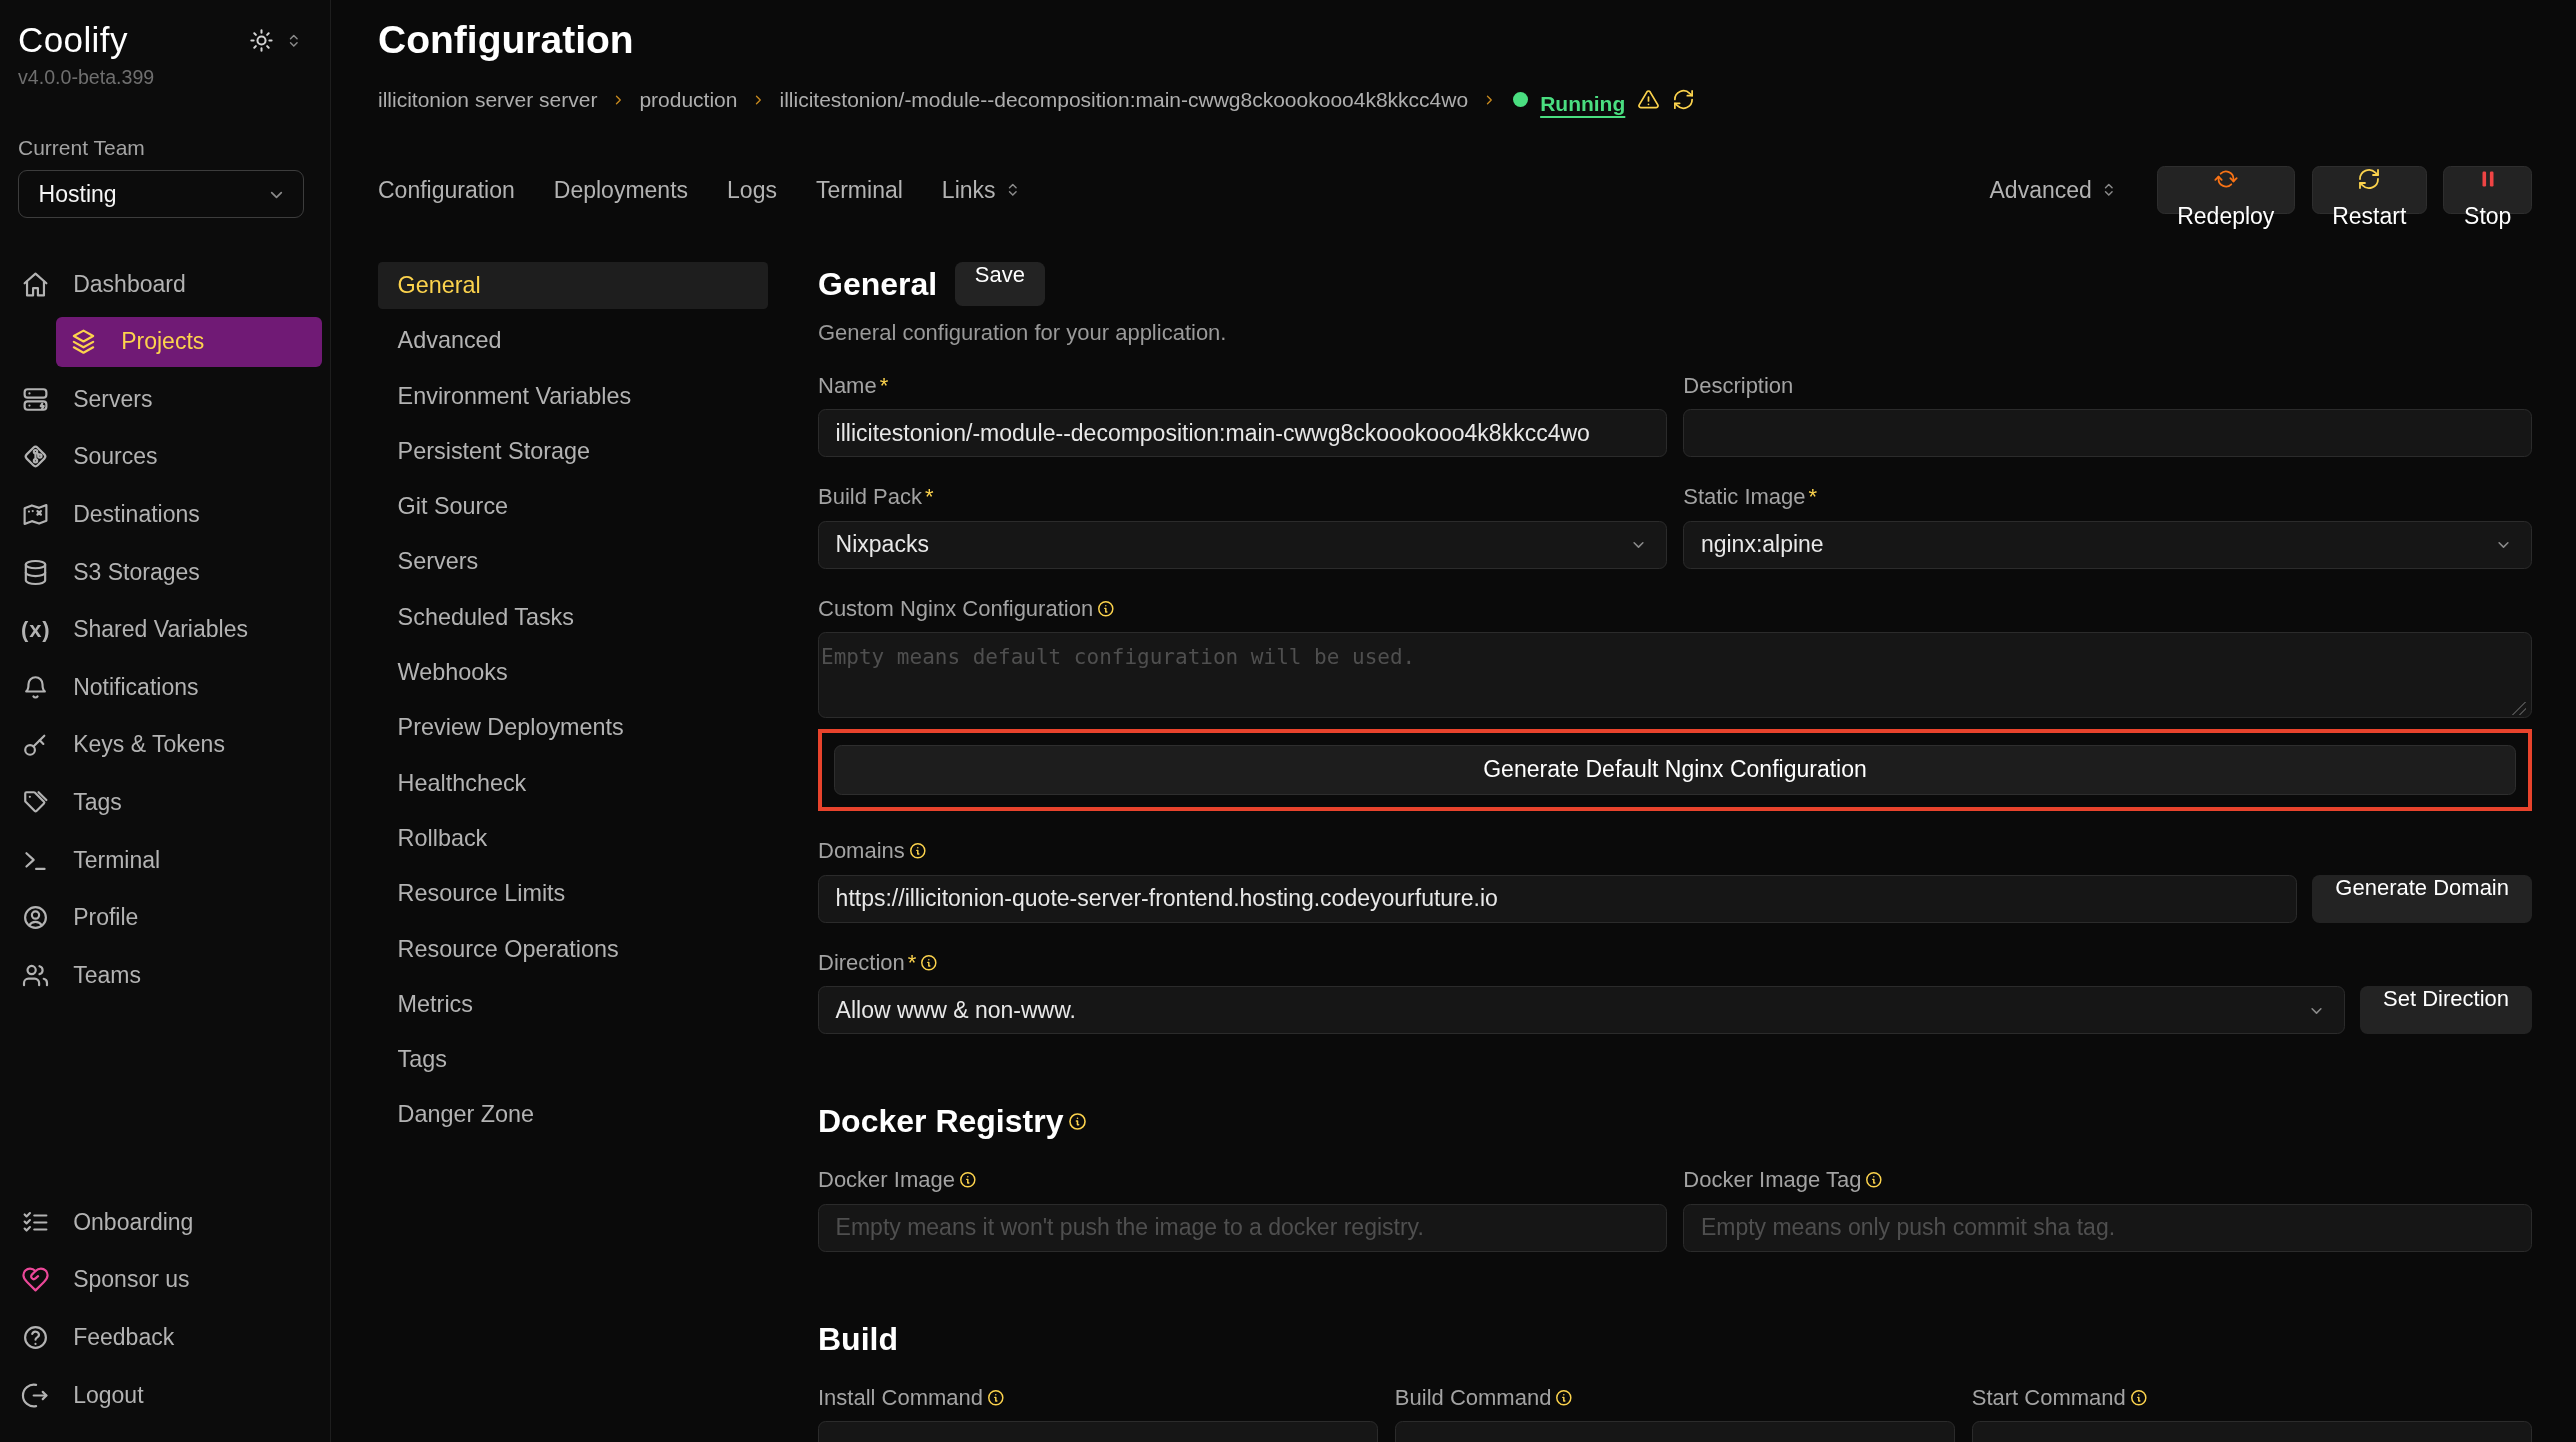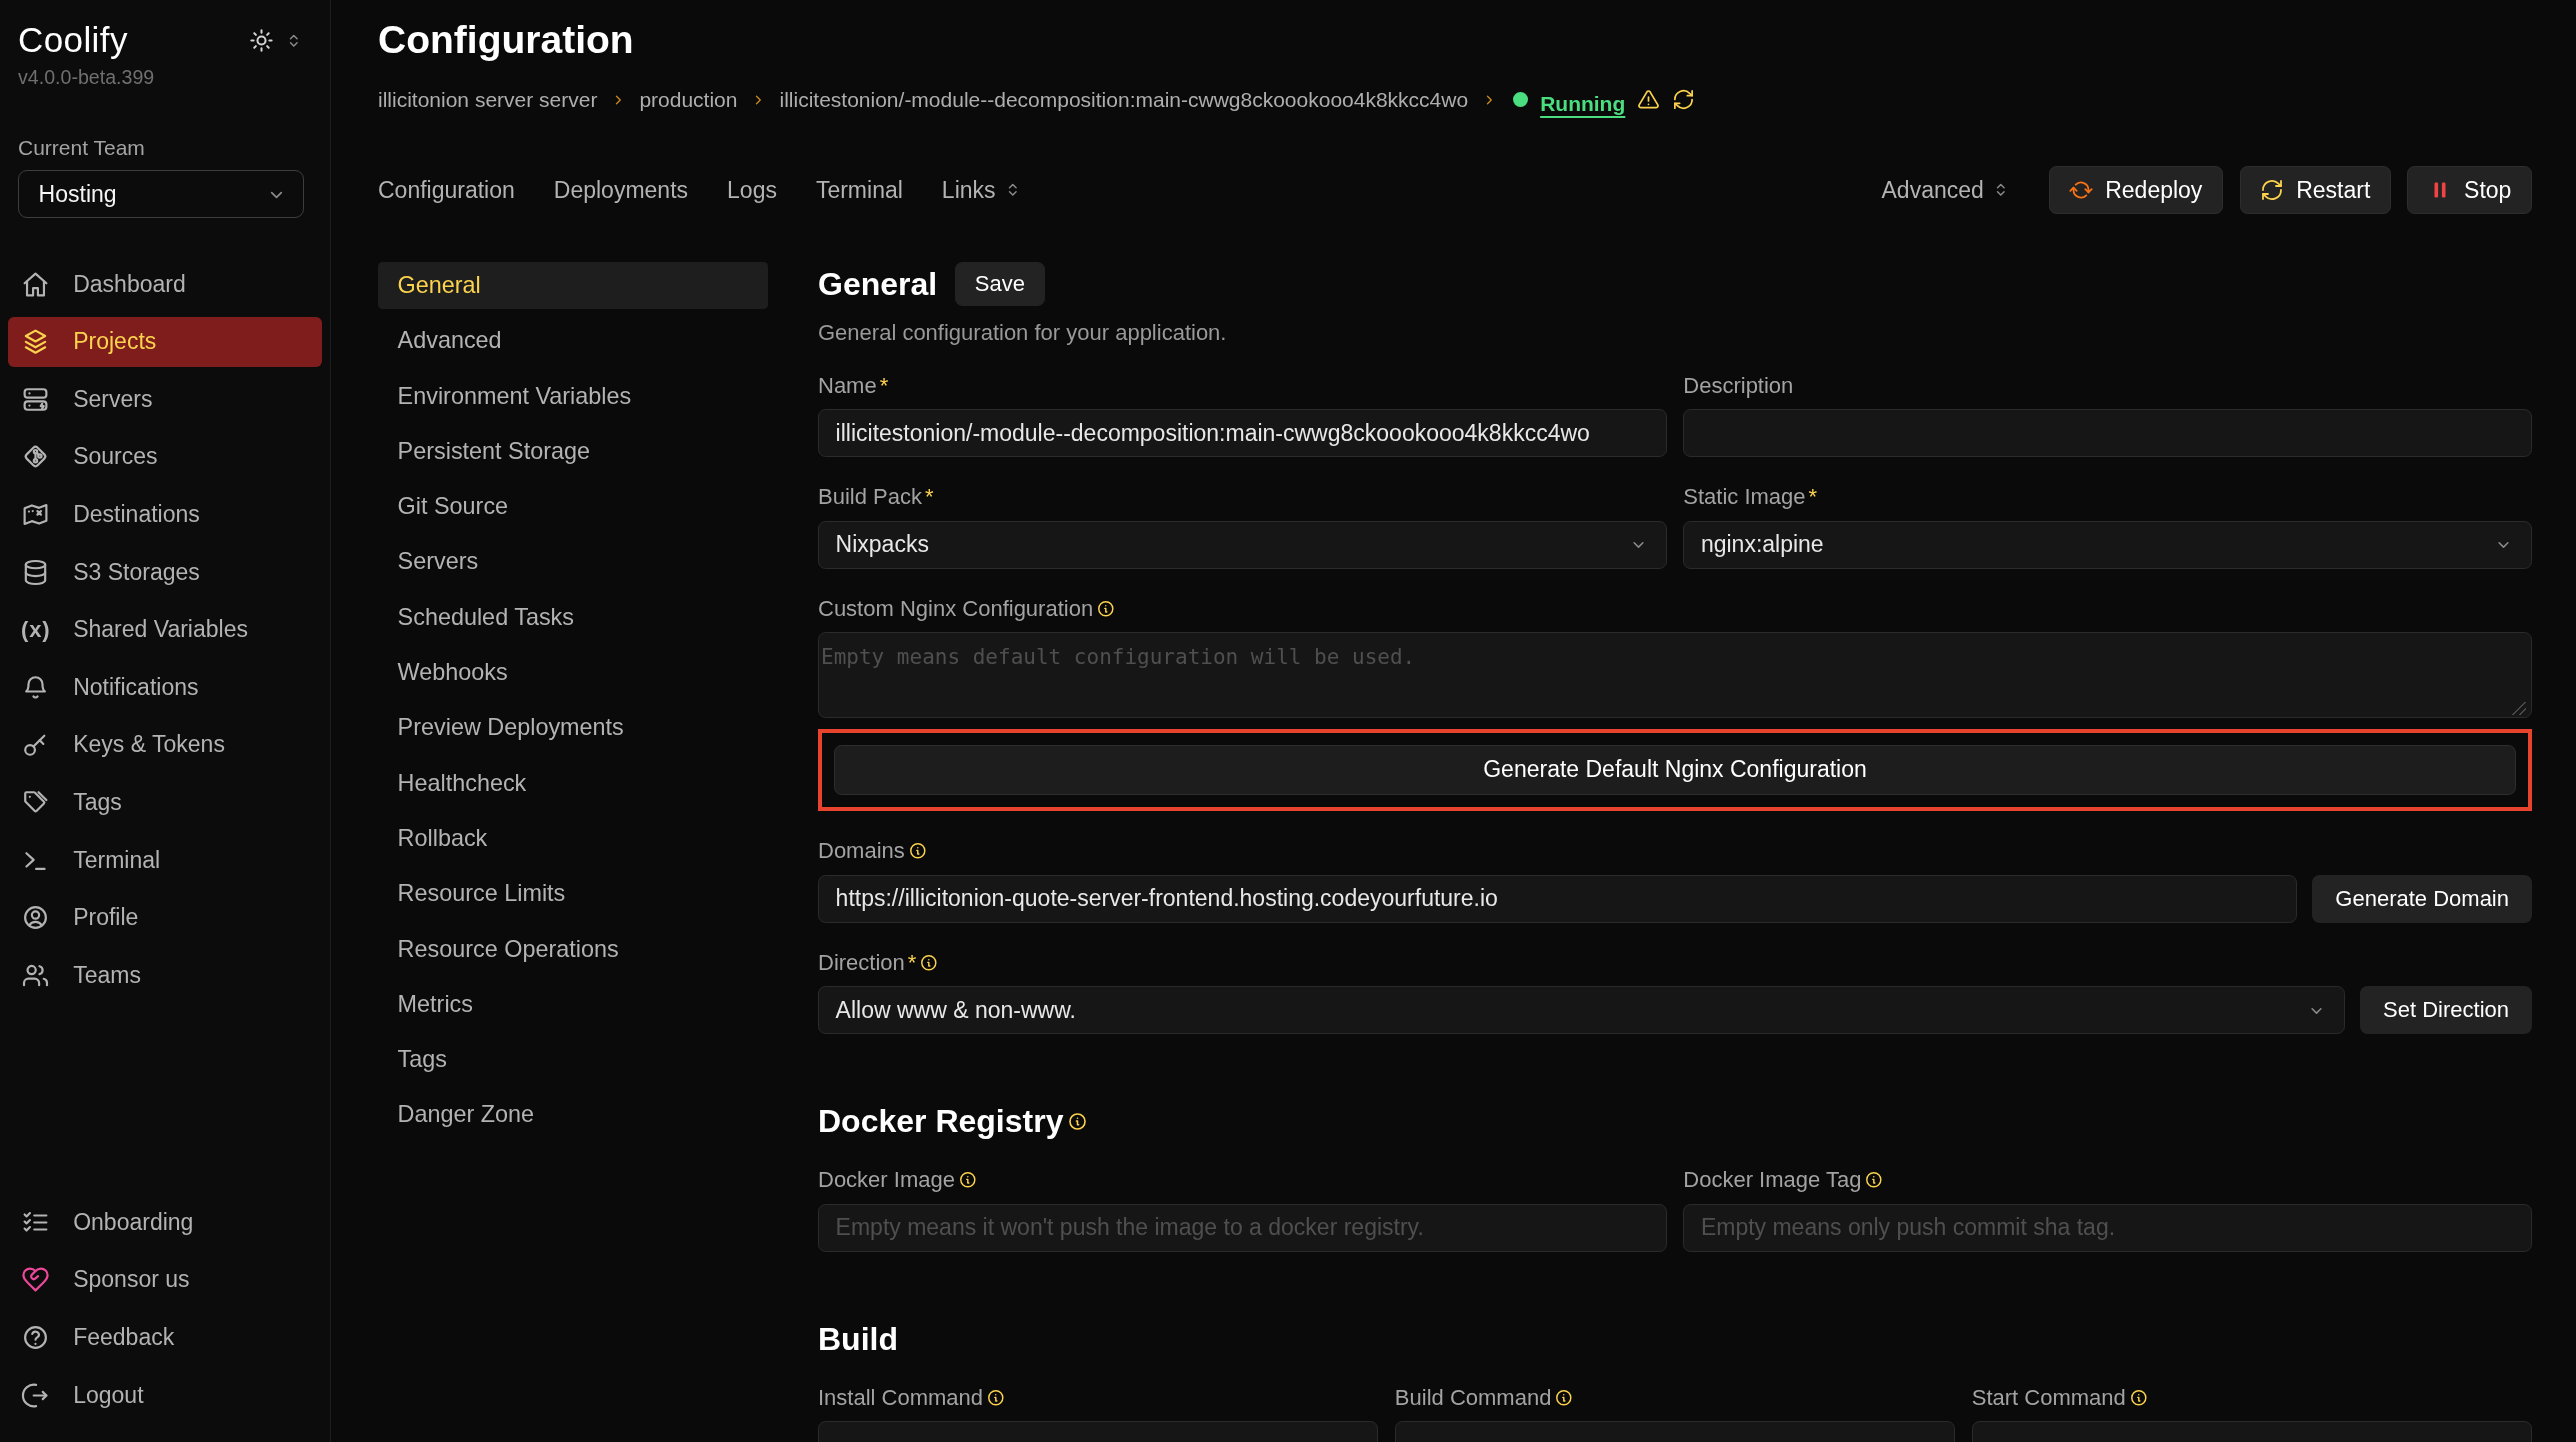--- a/index.html
+++ b/index.html
@@ -2,21 +2,21 @@
 <html style="--accent: #fcd34d; --annotation: #e8432c; --running: #4ade80;font-size:12px"><head>
 <meta charset="utf-8">
 <style>
   * { box-sizing: border-box; margin: 0; padding: 0; }
   html, body { width: 2576px; height: 1443px; overflow: hidden; }
   body {
     background: #0a0a0a;
     color: #e5e5e5;
     font-family: "Liberation Sans", "DejaVu Sans", sans-serif;
   }
-  button { font: inherit; color: inherit; background: none; border: none; cursor: pointer; }
+  button { font: inherit; color: inherit; background: none; border: none; cursor: pointer; flex-direction: column; }
 
   .app { display: flex; width: 100%; height: 100%; }
 
   
   .sidebar {
     width: 331px; min-width: 331px; height: 100%;
     background: #0c0c0c; border-right: 1.5px solid #1e1e1e;
     display: flex; flex-direction: column;
     padding: 19.6px 0 23px;
   }
@@ -31,21 +31,21 @@
     display: flex; align-items: center; justify-content: space-between;
     padding: 0 15px 0 19.6px; font-size: 23px; color: #f5f5f5;
   }
   .nav { display: flex; flex-direction: column; gap: 7.6px; padding: 0 7.6px; margin-top: 41px; }
   .nav.footer { margin-top: auto; }
   .nav-item {
     display: flex; align-items: center; gap: 23px;
     height: 50px; padding-left: 13.6px; border-radius: 6px;
     color: #b3b3b3; font-size: 23px; white-space: nowrap; cursor: pointer;
   }
-  .nav-item.active { background: #7f1d1d; color: var(--accent); }
+  .nav-item.active { background: #701a75; color: var(--accent); margin-left: 48px; }
   .text-icon { font-weight: 700; font-size: 22px; width: 29px; display: inline-flex; justify-content: center; letter-spacing: 0.8px; }
 
   
   .icon { display: inline-flex; align-items: center; justify-content: center; flex: none; }
   .icon svg { display: block; }
   .i24 svg { width: 18px; height: 18px; }
   .i26 svg { width: 19.6px; height: 19.6px; }
   .i28 svg { width: 21px; height: 21px; }
   .i30 svg { width: 23px; height: 23px; }
   .i32 svg { width: 24px; height: 24px; }

